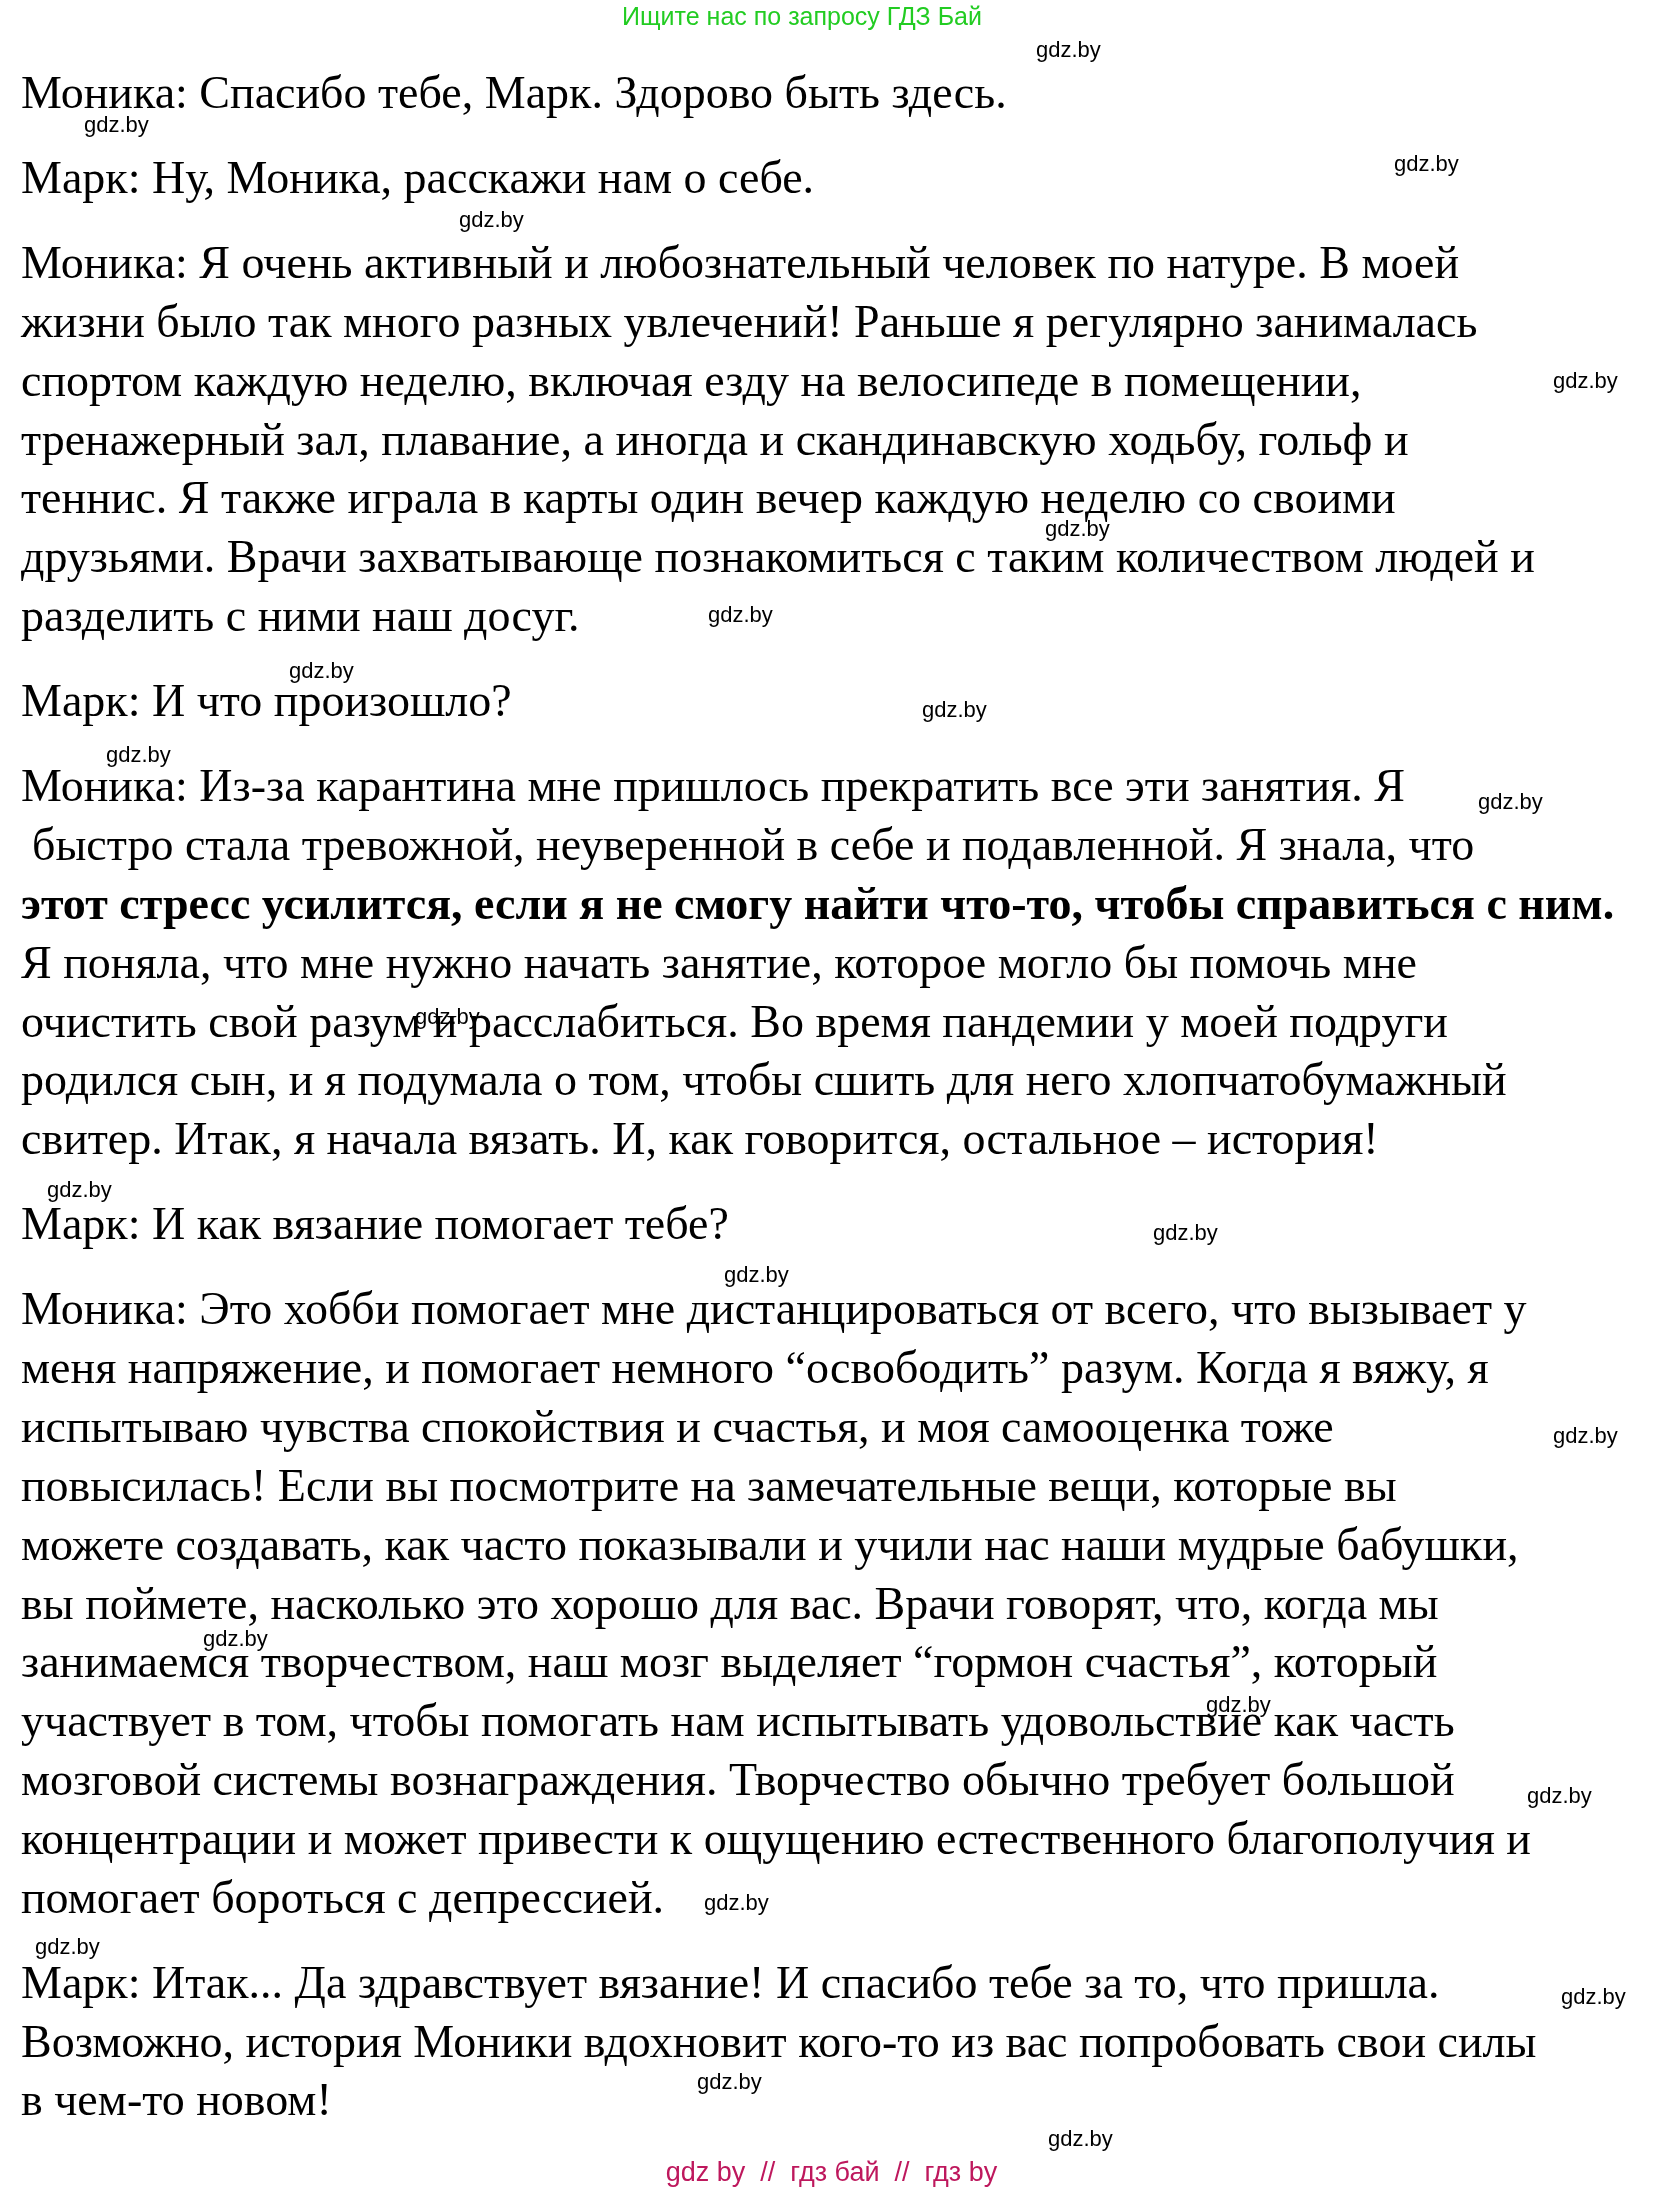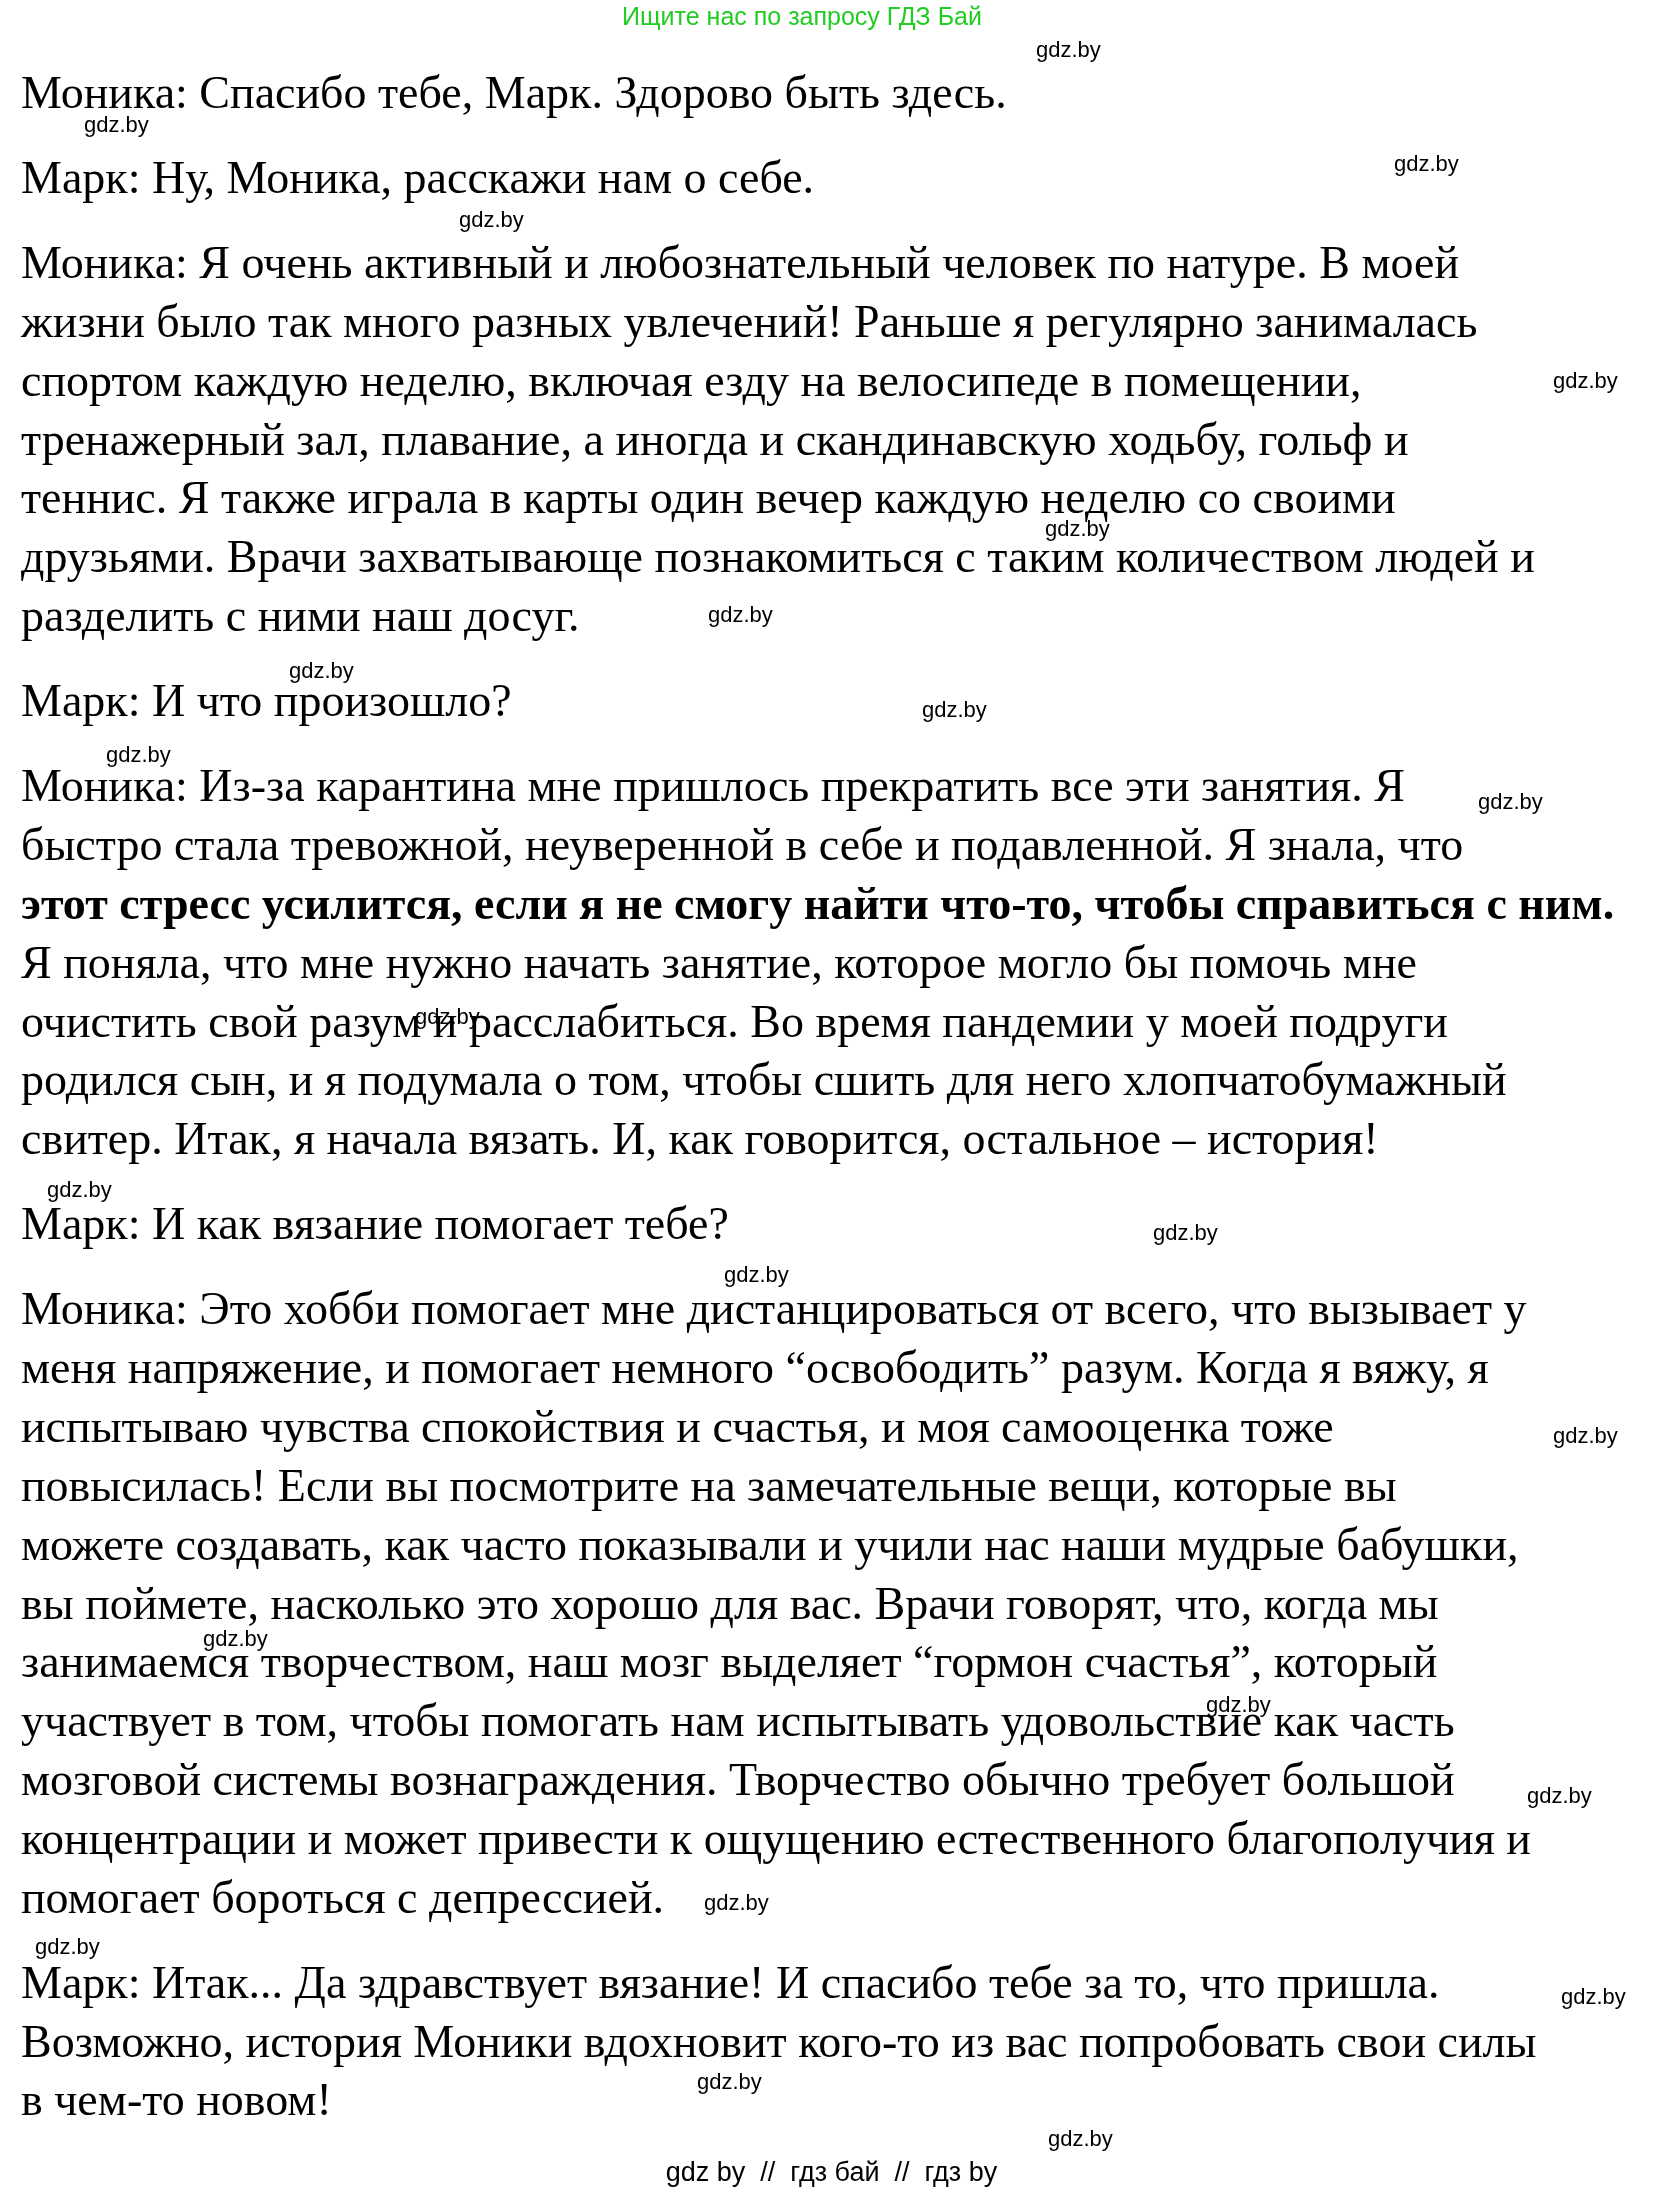--- a/index.html
+++ b/index.html
@@ -1,39 +1,39 @@
 <!DOCTYPE html>
 <html style="font-size:13px"><head>
 <meta charset="utf-8">
 <style>
   html, body { margin:0; padding:0; background:#ffffff; }
   body { width:1663px; height:2205px; position:relative; overflow:hidden; }
   .header { position:absolute; top:0; left:0; width:1604px; text-align:center; color:#22cc22; font-family:"Liberation Sans", sans-serif; font-size:25px; line-height:33px; }
   .line { position:absolute; left:21px; font-family:"Liberation Serif", serif; font-size:46px; line-height:52px; color:#000; white-space:nowrap; }
   .wm { position:absolute; font-family:"Liberation Sans", sans-serif; font-size:22px; line-height:24.5px; color:#000; white-space:nowrap; }
-  .footer { position:absolute; top:2156px; left:0; width:1663px; text-align:center; color:#000000; font-family:"Liberation Sans", sans-serif; font-size:27px; line-height:33px; white-space:pre; }
+  .footer { position:absolute; top:2156px; left:0; width:1663px; text-align:center; color:#be185d; font-family:"Liberation Sans", sans-serif; font-size:27px; line-height:33px; white-space:pre; }
 </style>
 </head>
 <body>
 
 <div class="header">Ищите нас по запросу ГДЗ Бай</div>
 
 <div id="lines-container">
     <div class="line" style="top: 67px;">Моника: Спасибо тебе, Марк. Здорово быть здесь.</div>
     <div class="line" style="top: 152px;">Марк: Ну, Моника, расскажи нам о себе.</div>
     <div class="line" style="top: 237px;">Моника: Я очень активный и любознательный человек по натуре. В моей</div>
     <div class="line" style="top: 296px;">жизни было так много разных увлечений! Раньше я регулярно занималась</div>
     <div class="line" style="top: 355px;">спортом каждую неделю, включая езду на велосипеде в помещении,</div>
     <div class="line" style="top: 414px;">тренажерный зал, плавание, а иногда и скандинавскую ходьбу, гольф и</div>
     <div class="line" style="top: 472px;">теннис. Я также играла в карты один вечер каждую неделю со своими</div>
     <div class="line" style="top: 531px;">друзьями. Врачи захватывающе познакомиться с таким количеством людей и</div>
     <div class="line" style="top: 590px;">разделить с ними наш досуг.</div>
     <div class="line" style="top: 675px;">Марк: И что произошло?</div>
     <div class="line" style="top: 760px;">Моника: Из-за карантина мне пришлось прекратить все эти занятия. Я</div>
-    <div class="line" style="top: 819px;">быстро стала тревожной, неуверенной в себе и подавленной. Я знала, что</div>
+    <div class="line" style="top: 819px; margin-left: 11px;">быстро стала тревожной, неуверенной в себе и подавленной. Я знала, что</div>
     <div class="line" style="top: 878px; font-weight: bold;">этот стресс усилится, если я не смогу найти что-то, чтобы справиться с ним.</div>
     <div class="line" style="top: 937px;">Я поняла, что мне нужно начать занятие, которое могло бы помочь мне</div>
     <div class="line" style="top: 996px;">очистить свой разум и расслабиться. Во время пандемии у моей подруги</div>
     <div class="line" style="top: 1054px;">родился сын, и я подумала о том, чтобы сшить для него хлопчатобумажный</div>
     <div class="line" style="top: 1113px;">свитер. Итак, я начала вязать. И, как говорится, остальное – история!</div>
     <div class="line" style="top: 1198px;">Марк: И как вязание помогает тебе?</div>
     <div class="line" style="top: 1283px;">Моника: Это хобби помогает мне дистанцироваться от всего, что вызывает у</div>
     <div class="line" style="top: 1342px;">меня напряжение, и помогает немного “освободить” разум. Когда я вяжу, я</div>
     <div class="line" style="top: 1401px;">испытываю чувства спокойствия и счастья, и моя самооценка тоже</div>
     <div class="line" style="top: 1460px;">повысилась! Если вы посмотрите на замечательные вещи, которые вы</div>

